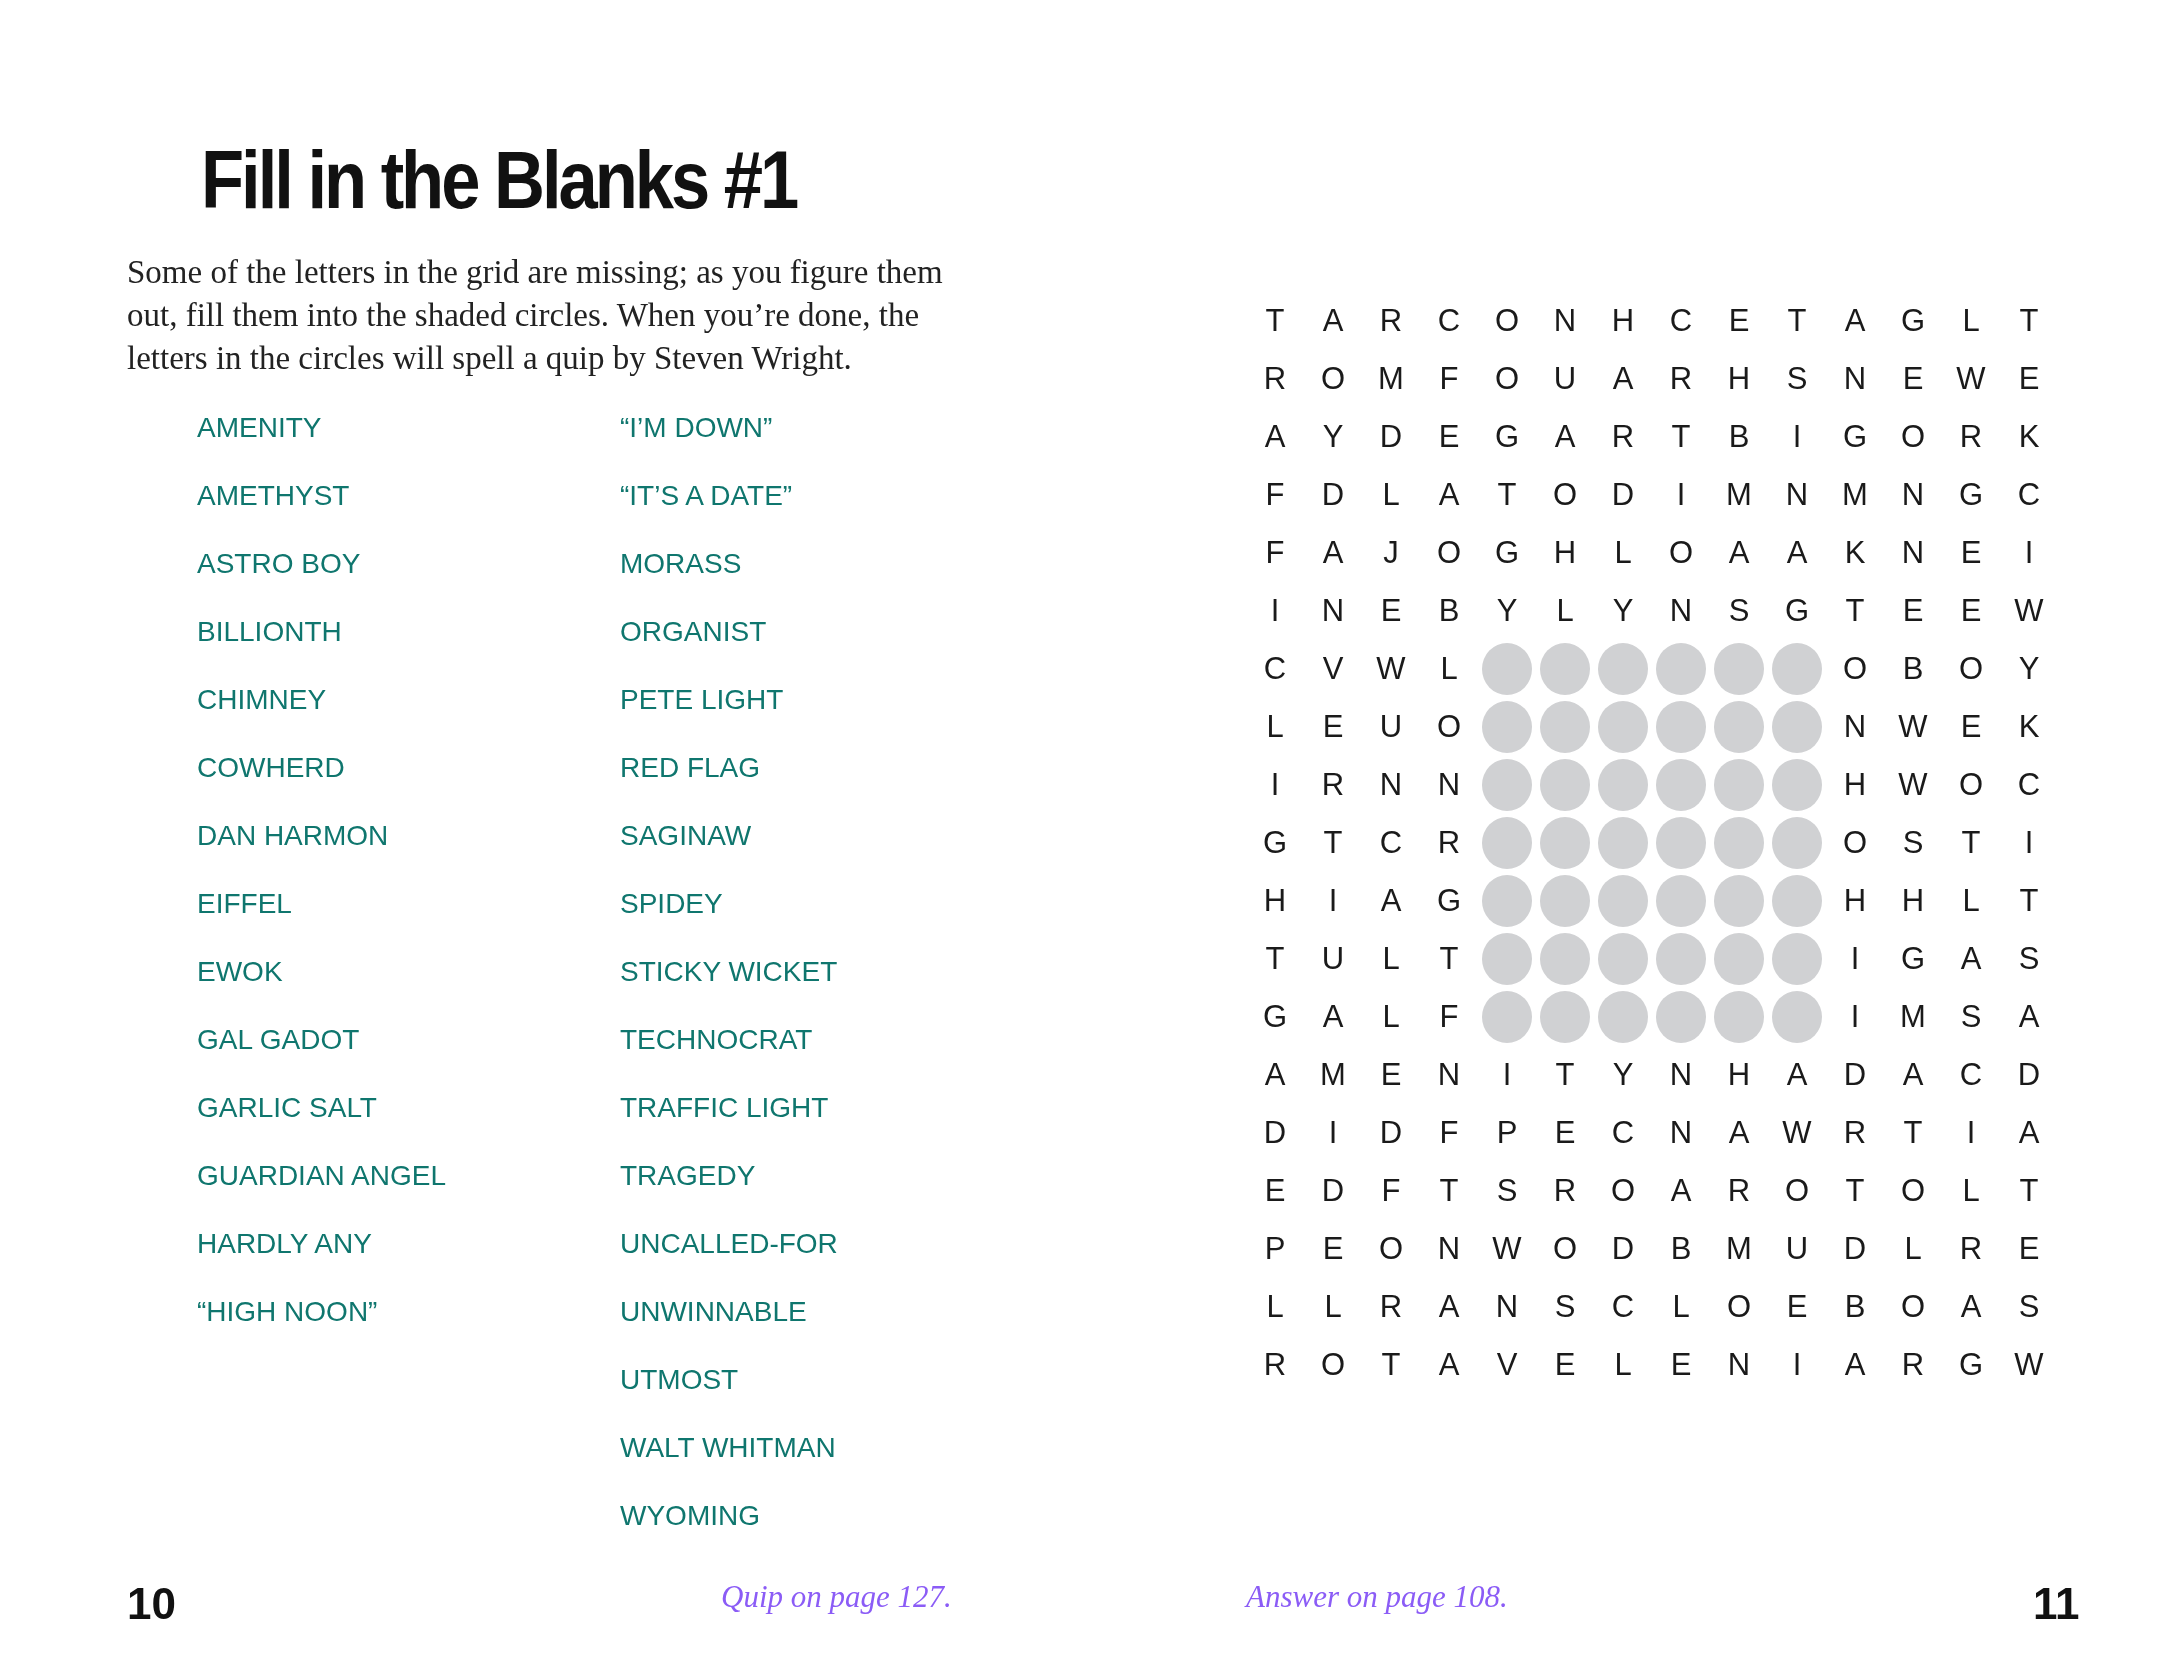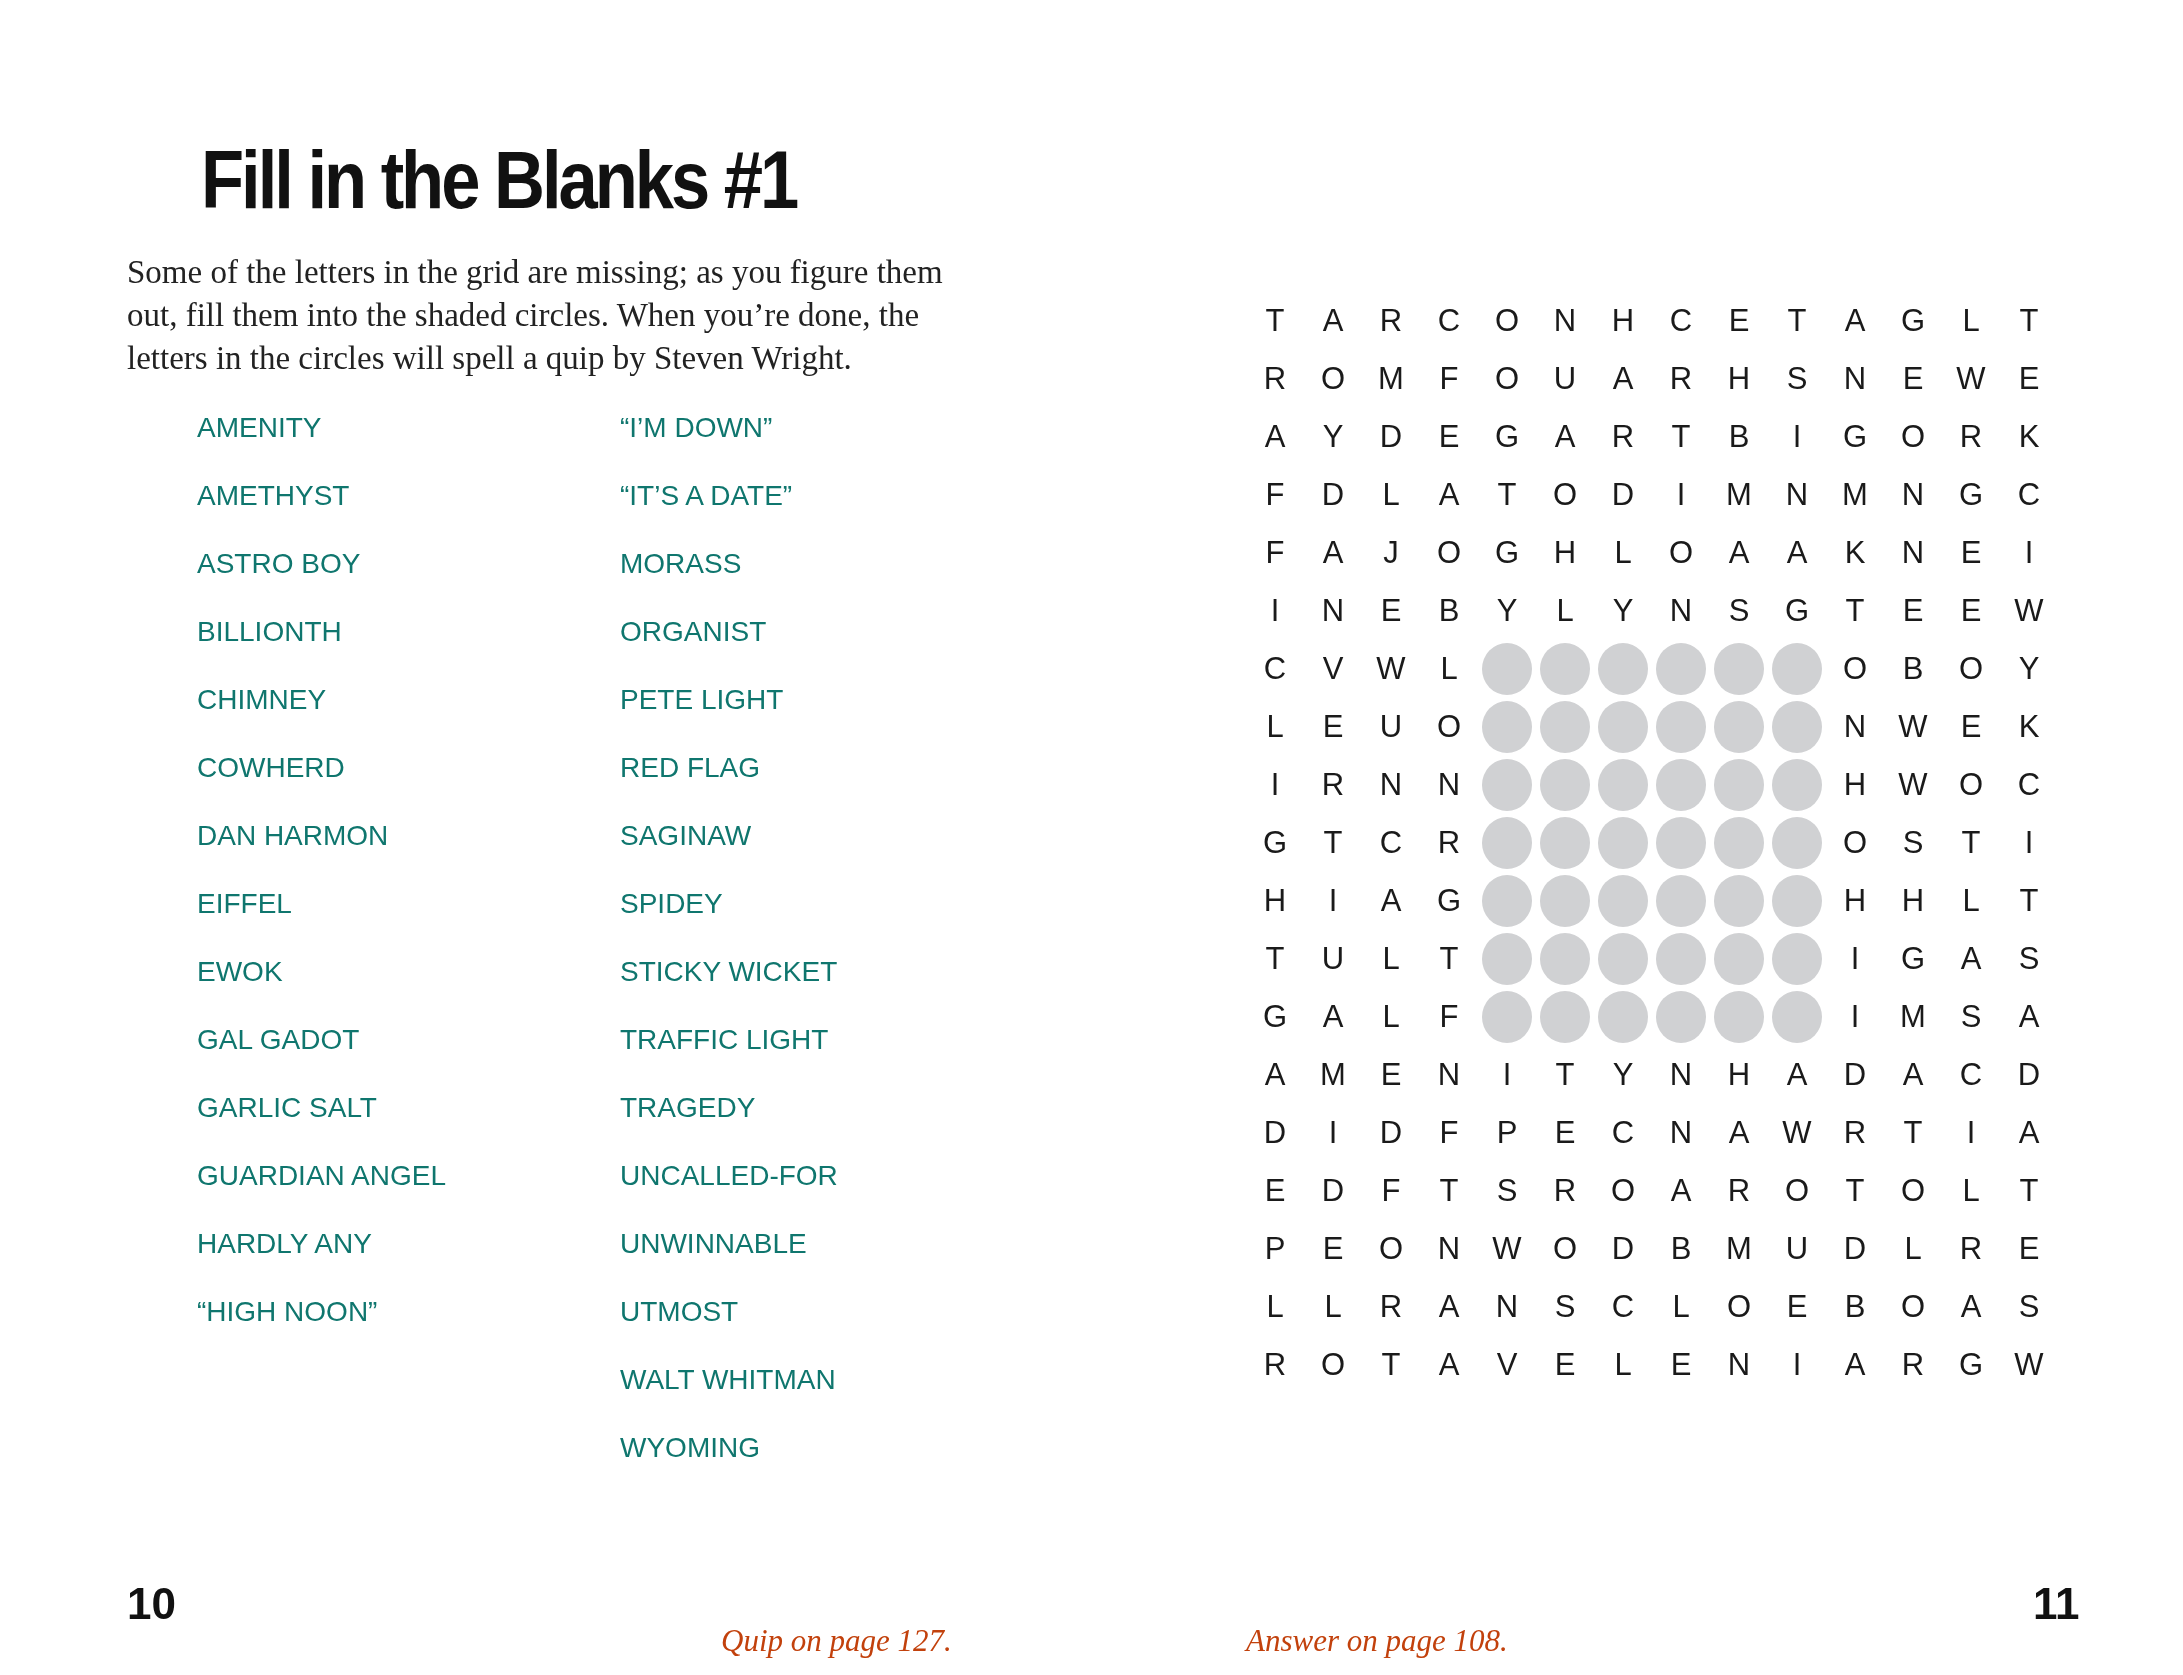--- a/index.html
+++ b/index.html
@@ -21,21 +21,21 @@
   .grid { position: absolute; left: 1246px; top: 292px; }
   .grid-row { display: flex; height: 58px; align-items: center; }
   .cell {
     width: 58px; height: 58px; display: flex; align-items: center; justify-content: center;
     font-family: "Liberation Sans", sans-serif; font-size: 31px; color: #1a1a1a;
   }
   .blank-circle { width: 50px; height: 52px; border-radius: 50%; background: #d0d1d3; }
   .page-num { position: absolute; top: 1579px; font-family: "Liberation Sans", sans-serif; font-weight: bold; font-size: 44px; color: #111; }
   .page-num.left { left: 127px; }
   .page-num.right { left: 2033px; }
-  .footer-note { position: absolute; top: 1579px; font-family: "Liberation Serif", serif; font-style: italic; font-size: 31px; color: #c2410c; margin-top: 44px; }
+  .footer-note { position: absolute; top: 1579px; font-family: "Liberation Serif", serif; font-style: italic; font-size: 31px; color: #8b5cf6; }
   .footer-note.left { left: 721px; }
   .footer-note.right { left: 1246px; }
 </style>
 </head>
 <body>
 
 <div class="title">Fill in the Blanks #1</div>
 <div class="intro">Some of the letters in the grid are missing; as you figure them out, fill them into the shaded circles. When you’re done, the letters in the circles will spell a quip by Steven Wright.</div>
 
 <div class="words col1" id="col1">
@@ -57,20 +57,21 @@
 <div class="words col2" id="col2">
     <div class="word">“I’M DOWN”</div>
     <div class="word">“IT’S A DATE”</div>
     <div class="word">MORASS</div>
     <div class="word">ORGANIST</div>
     <div class="word">PETE LIGHT</div>
     <div class="word">RED FLAG</div>
     <div class="word">SAGINAW</div>
     <div class="word">SPIDEY</div>
     <div class="word">STICKY WICKET</div>
+    <div class="word">TECHNOCRAT</div>
     <div class="word">TRAFFIC LIGHT</div>
     <div class="word">TRAGEDY</div>
     <div class="word">UNCALLED-FOR</div>
     <div class="word">UNWINNABLE</div>
     <div class="word">UTMOST</div>
     <div class="word">WALT WHITMAN</div>
     <div class="word">WYOMING</div>
   </div>
 
 <div class="grid" id="grid">

